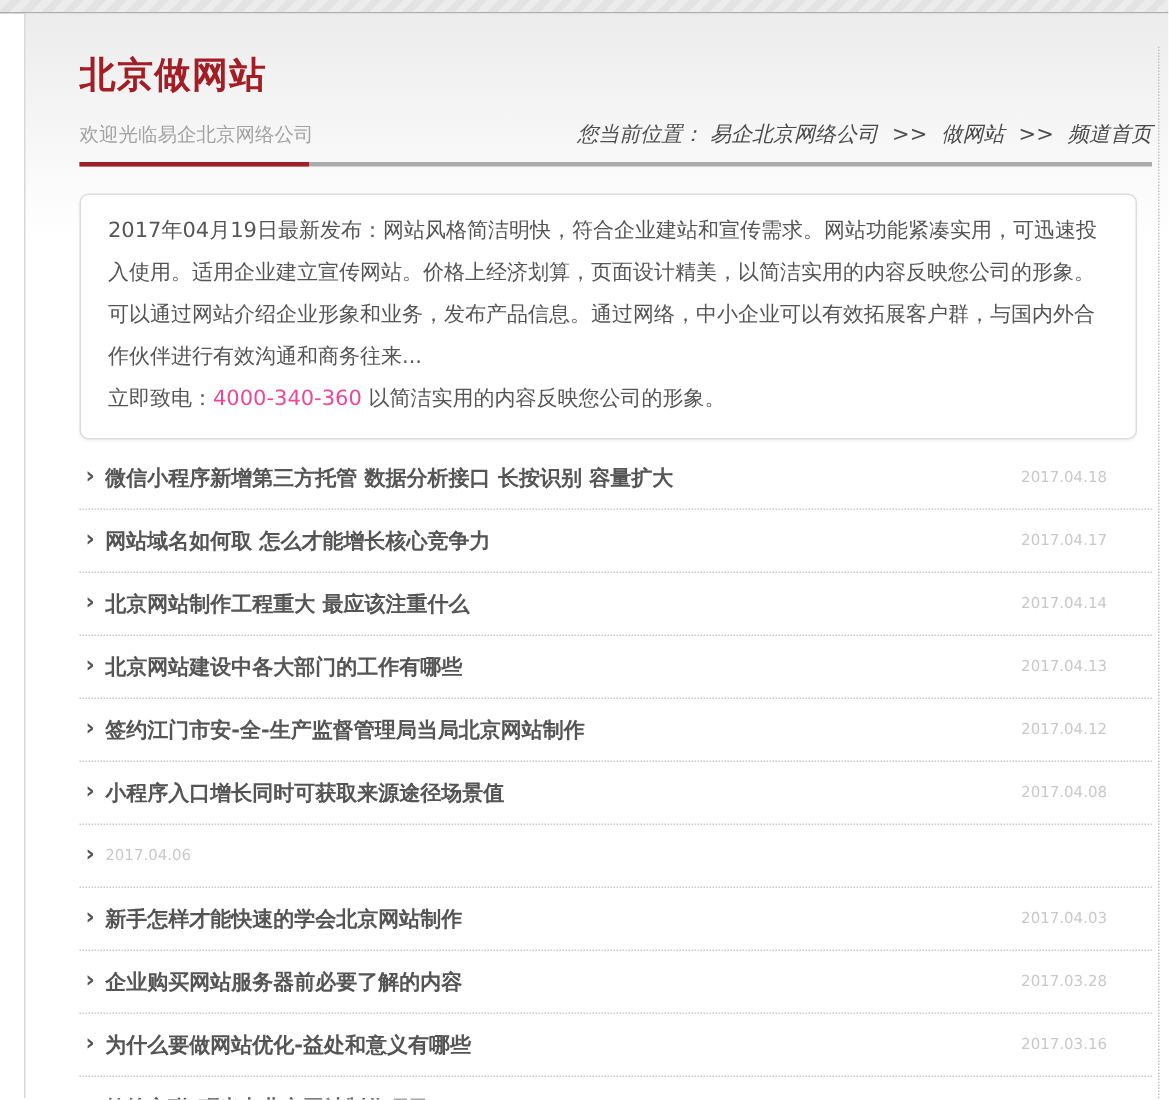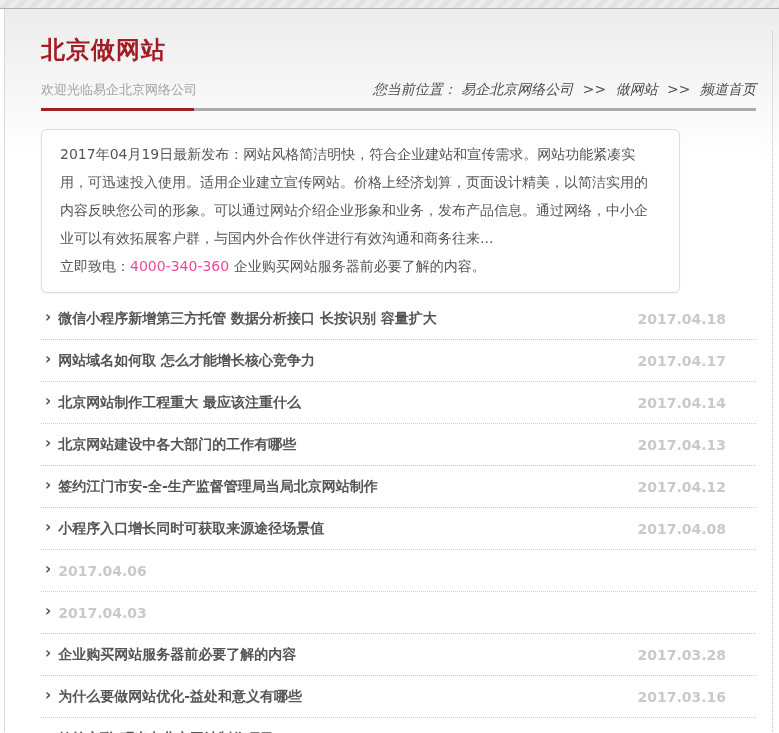--- a/index.html
+++ b/index.html
@@ -11,21 +11,21 @@
     font-family: "DejaVu Sans", "Liberation Sans", sans-serif;
   }
   .top-bar {
     height: 9px;
     background: repeating-linear-gradient(135deg, #ececec 0 5px, #e3e3e3 5px 10px);
     border-bottom: 1px solid #aeaeae;
     box-shadow: 0 1px 0 rgba(255,255,255,0.9);
   }
   .content {
     position: relative;
-    margin-left: 4px;
+    margin-left: 16px;
     height: 723px;
     border-left: 1px solid #d8d8d8;
     background: linear-gradient(180deg, #ececec 0, #f5f5f5 70px, #ffffff 150px);
   }
   .content::after {
     content: "";
     position: absolute;
     top: 22px; bottom: 0; right: 6px;
     border-right: 1px dotted #c2c2c2;
   }
@@ -56,21 +56,21 @@
     background: #ababab;
   }
   .divider-red {
     position: absolute;
     left: 0; top: 0;
     width: 153px; height: 3px;
     background: #9e2126;
   }
   .notice {
     margin: 18px 24px 0 36px;
-    width: 639px;
+    width: 705px;
     background: #ffffff;
     border: 1px solid #dddddd;
     border-radius: 6px;
     padding: 10px 20px 12px 18px;
     box-shadow: 0 1px 2px rgba(0,0,0,0.05);
   }
   .notice p {
     margin: 0;
     font-size: 14px;
     line-height: 28px;
@@ -100,24 +100,23 @@
     flex: 1;
     font-size: 14px;
     color: #555555;
     text-decoration: none;
     cursor: pointer;
     white-space: nowrap;
     overflow: hidden;
     font-weight: bold;
   }
   .article-date {
-    font-size: 14px;
+    font-size: 10px;
     color: #c9c9c9;
     margin-right: 30px;
-    font-weight: bold;
   }
 </style>
 </head>
 <body>
 
 <div class="top-bar"></div>
 
 <div class="content">
 
   <div class="header">
@@ -133,21 +132,21 @@
         <a>频道首页</a>
       </div>
     </div>
     <div class="divider">
       <span class="divider-red"></span>
     </div>
   </div>
 
   <div class="notice">
     <p>2017年04月19日最新发布：网站风格简洁明快，符合企业建站和宣传需求。网站功能紧凑实用，可迅速投入使用。适用企业建立宣传网站。价格上经济划算，页面设计精美，以简洁实用的内容反映您公司的形象。可以通过网站介绍企业形象和业务，发布产品信息。通过网络，中小企业可以有效拓展客户群，与国内外合作伙伴进行有效沟通和商务往来...</p>
-    <p><span>立即致电：</span><span class="phone">4000-340-360</span><span> 企业购买网站服务器前必要了解的内容。</span></p>
+    <p><span>立即致电：</span><span class="phone">4000-340-360</span><span> 以简洁实用的内容反映您公司的形象。</span></p>
   </div>
 
   <ul class="article-list">
   <li class="article-row">
     <span class="arrow">›</span>
     <a class="article-title">微信小程序新增第三方托管 数据分析接口 长按识别 容量扩大</a>
     <span class="article-date">2017.04.18</span>
   </li>
 
   <li class="article-row">
@@ -180,20 +179,21 @@
     <span class="article-date">2017.04.08</span>
   </li>
 
   <li class="article-row">
     <span class="arrow">›</span>
     <span class="article-date">2017.04.06</span>
   </li>
 
   <li class="article-row">
     <span class="arrow">›</span>
+    <a class="article-title">新手怎样才能快速的学会北京网站制作</a>
     <span class="article-date">2017.04.03</span>
   </li>
 
   <li class="article-row">
     <span class="arrow">›</span>
     <a class="article-title">企业购买网站服务器前必要了解的内容</a>
     <span class="article-date">2017.03.28</span>
   </li>
 
   <li class="article-row">

